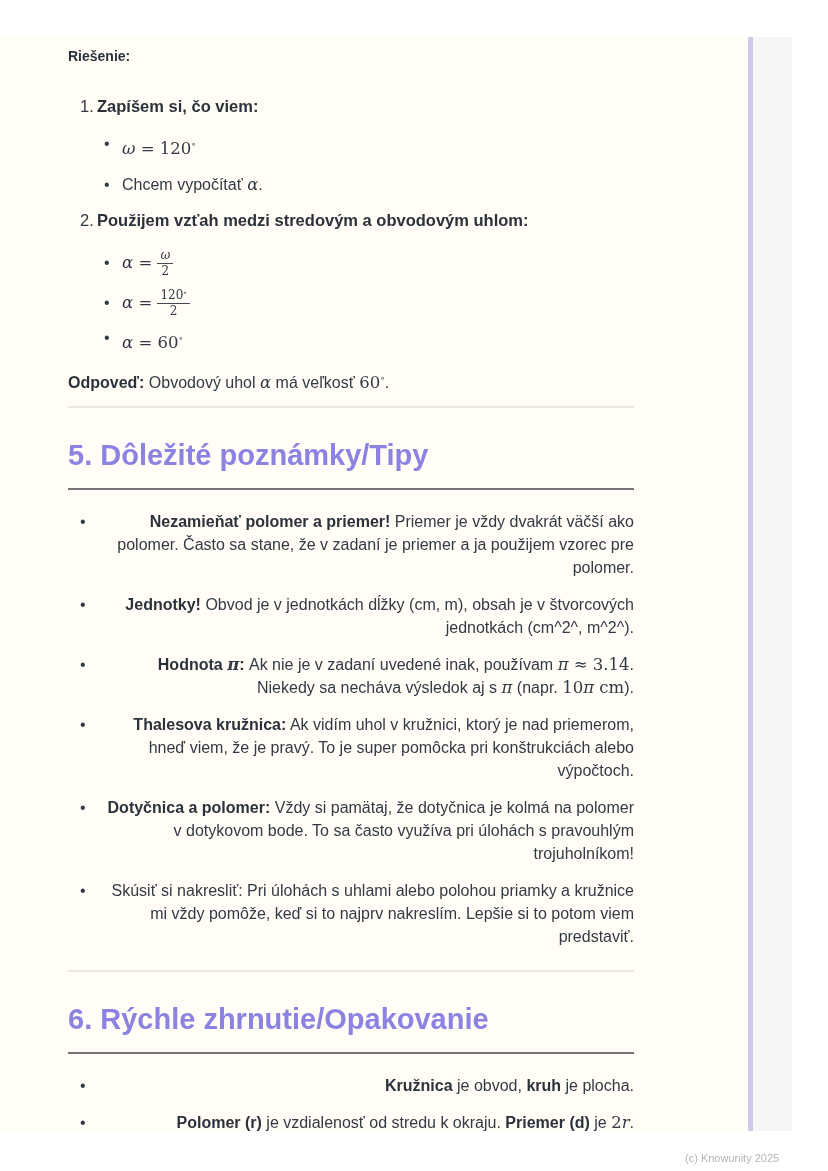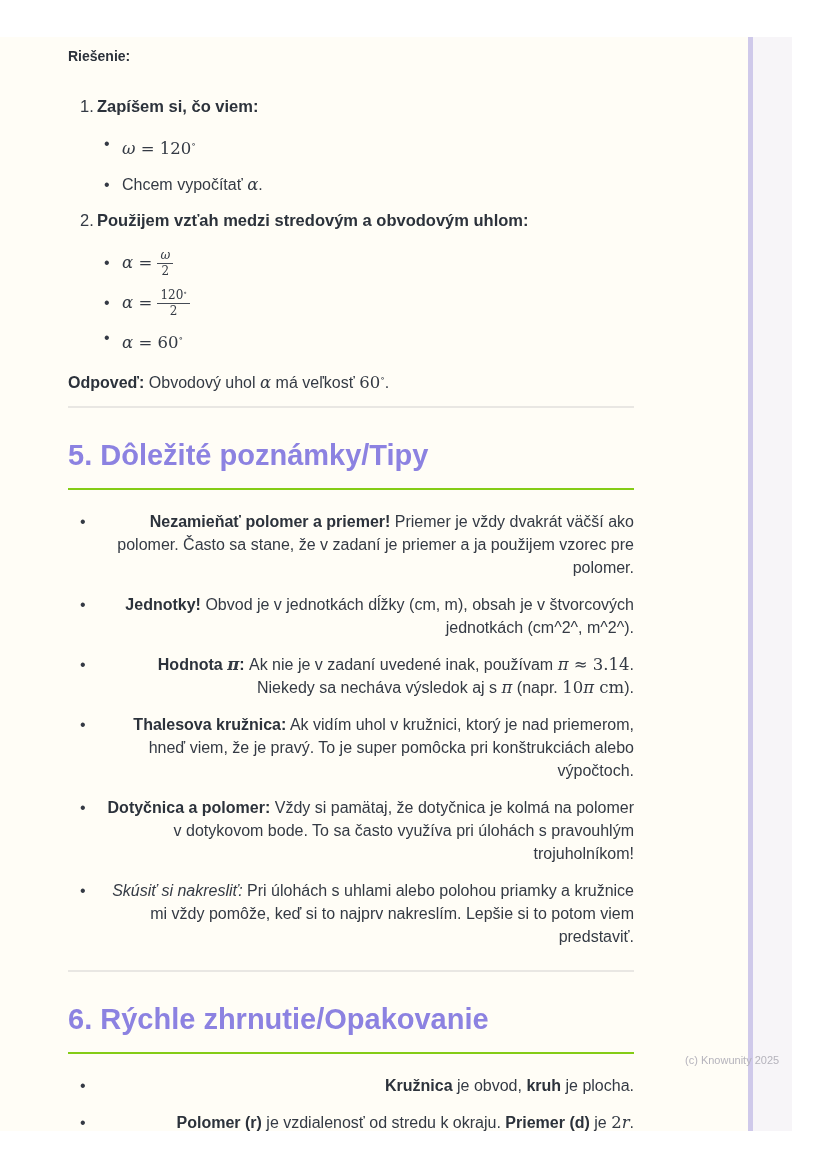--- a/index.html
+++ b/index.html
@@ -35,46 +35,46 @@
   ul.math-list{list-style:none;margin:14px 0 6px;padding:0 0 0 24px;}
   ul.math-list>li{position:relative;padding-left:18px;margin:0 0 12px;line-height:24px;font-size:16px;}
   ul.math-list>li::before{content:"\2022";position:absolute;left:0;top:0;color:#343a44;}
   ul.math-list>li.has-frac{margin-bottom:6px;line-height:34px;}
 
   .mi{font-family:"DejaVu Serif","Liberation Serif",serif;font-style:italic;font-size:16.5px;}
   .mn{font-family:"DejaVu Serif","Liberation Serif",serif;font-size:16.5px;}
   .mib{font-family:"DejaVu Serif","Liberation Serif",serif;font-style:italic;font-weight:700;font-size:16.5px;}
   .deg{font-family:"DejaVu Serif","Liberation Serif",serif;font-size:9px;vertical-align:7px;}
   .b{font-weight:700;color:#2c323b;}
-  .i{font-style:italic;}
+  .i{}
 
   .frac{display:inline-block;vertical-align:-0.55em;text-align:center;font-size:12px;line-height:1.2;}
   .frac .fnum{display:block;padding:0 3px;}
   .frac .fden{display:block;border-top:1px solid #454b55;padding:0 3px;}
   .frac .mi,.frac .mn{font-size:12px;}
   .frac .deg{font-size:7px;vertical-align:4px;}
 
   .answer{margin:8px 0 0;font-size:16px;line-height:23px;}
 
   hr.rule{border:0;border-top:2px solid #e9e7e3;margin:0;}
   hr.hr-1{margin-top:12px;}
   hr.hr-2{margin-top:22px;}
 
   h2.sec-title{
     margin:30px 0 0;padding:0 0 16px;
     font-size:29px;line-height:34px;font-weight:700;
-    color:#8c82e1;border-bottom:2px solid #84cc16;
+    color:#8c82e1;border-bottom:2px solid #737373;
   }
 
   ul.tips{list-style:none;margin:20px 0 0;padding:0 0 0 12px;}
   ul.tips>li{position:relative;padding-left:17px;margin:0 0 14px;font-size:16px;line-height:23px;text-align:right;}
   ul.tips>li::before{content:"\2022";position:absolute;left:0;top:0;color:#343a44;}
 
   .watermark{
-    position:absolute;left:685px;top:1054px;z-index:5;
+    position:absolute;left:685px;top:1152px;z-index:5;
     font-size:11px;color:#b5b3bc;white-space:nowrap;
   }
 </style>
 </head>
 <body>
 
 <div class="paper">
   <div class="content">
     <p class="sol-title"><span class="b">Riešenie:</span></p>
     <ol class="steps">

